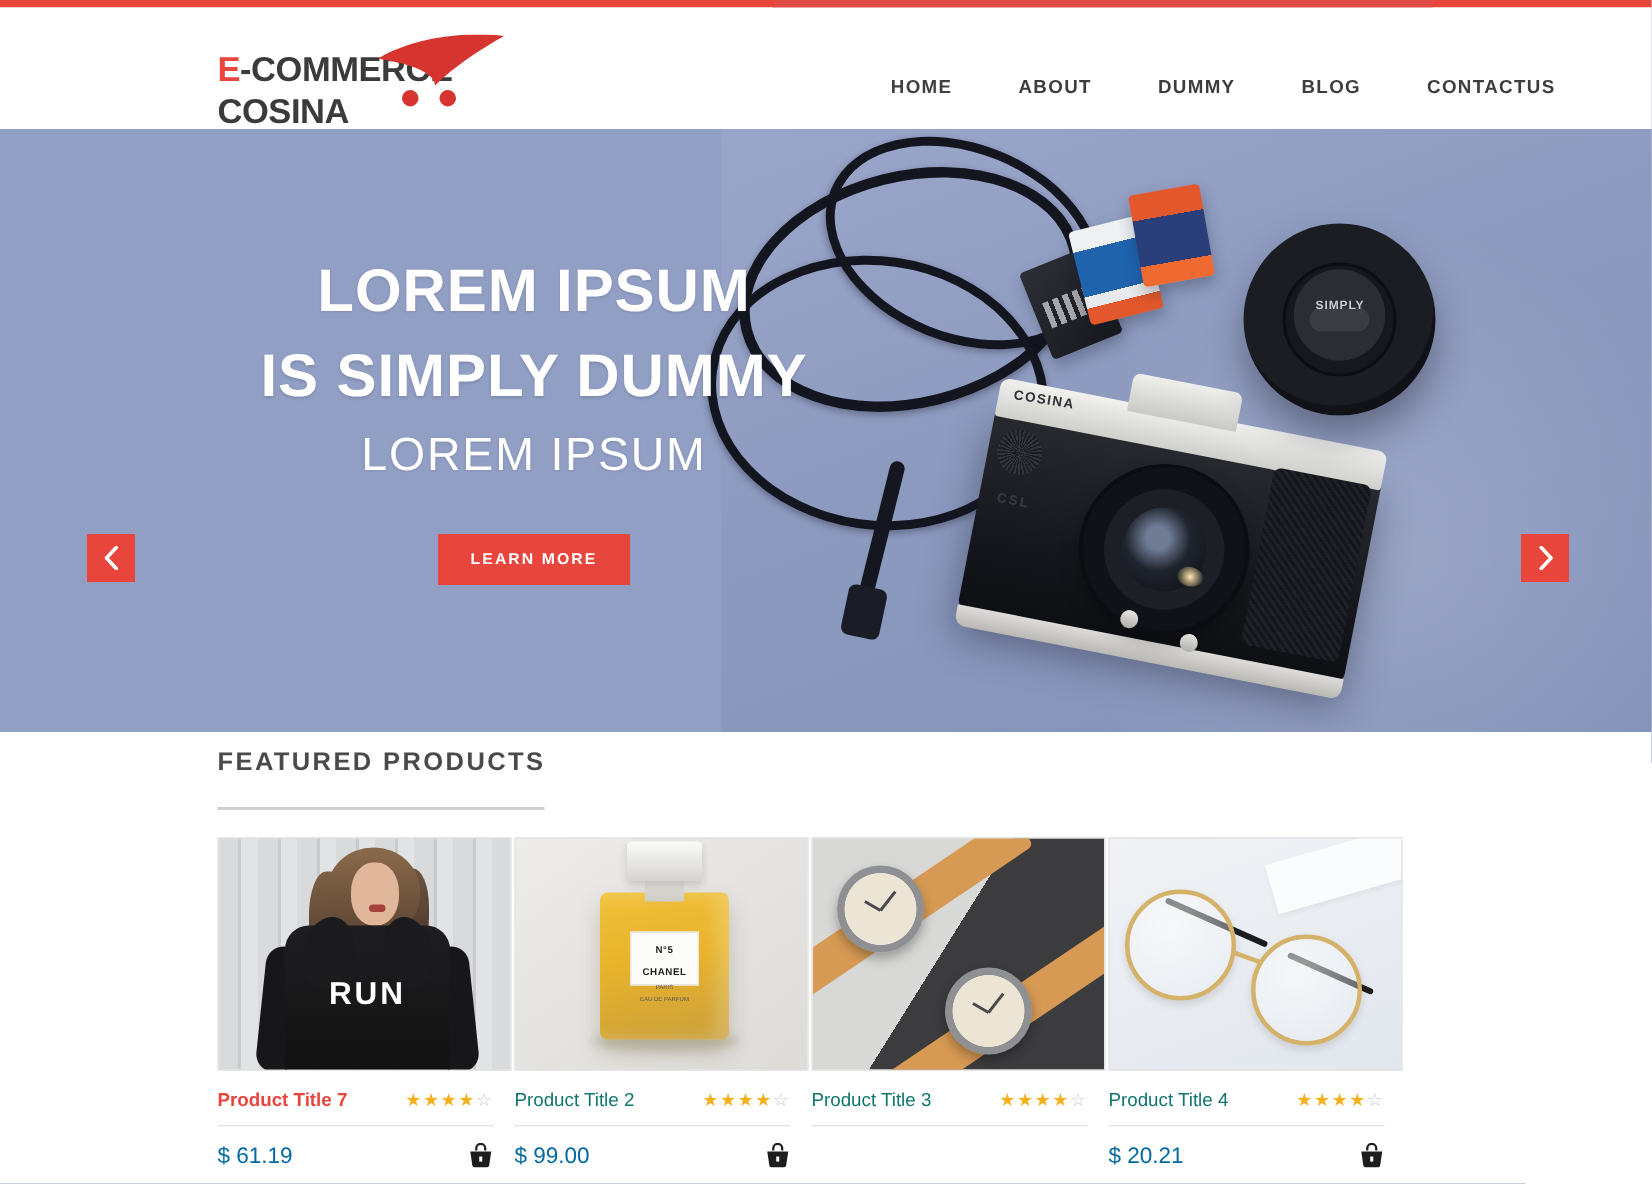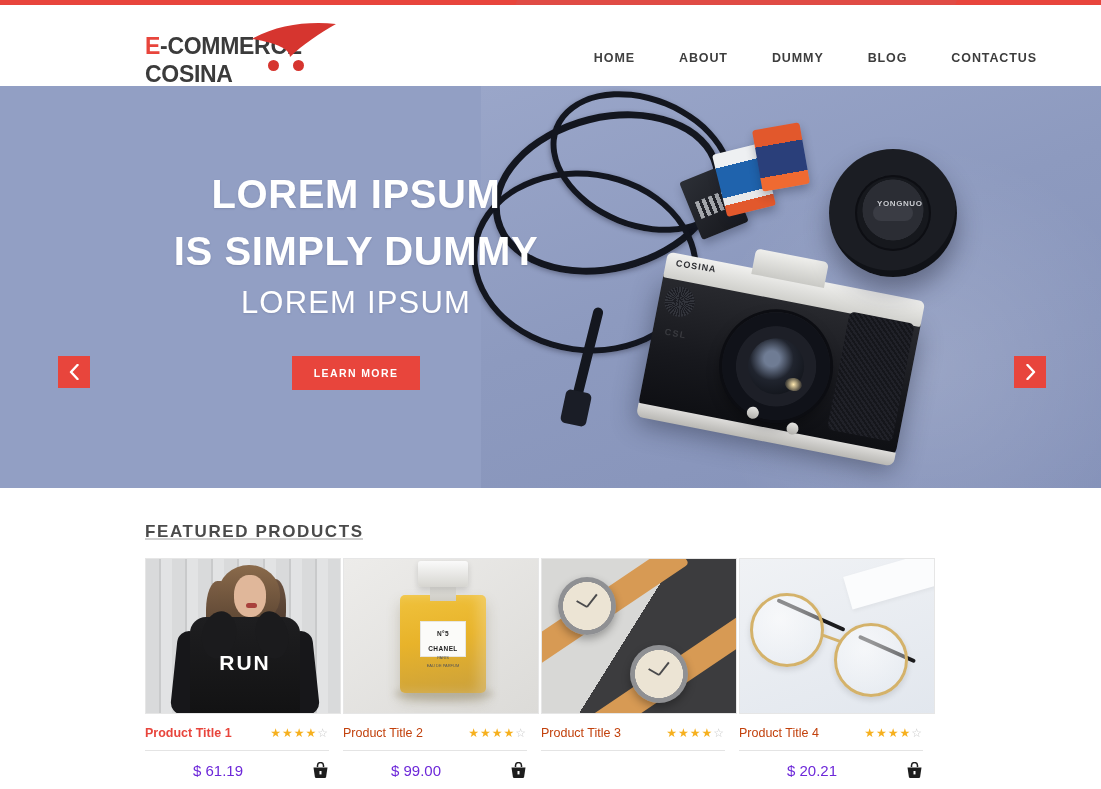--- a/index.html
+++ b/index.html
@@ -199,47 +199,47 @@
     display:flex; align-items:center; justify-content:center; cursor:pointer;
     top:270px;
   }
   .arrow svg{ display:block; }
   .arrow-l{ left:58px; }
   .arrow-r{ right:55px; }
 
   
   .featured{ position:absolute; top:488px; left:0; width:1101px; }
   .sec-title{
-    position:absolute; left:145px; top:34px;
+    position:absolute; left:145px; top:10px;
     font-size:17px; font-weight:bold; letter-spacing:1.6px; color:#4a4a4a;
   }
   .sec-rule{
     position:absolute; left:145px; top:50px; width:218px; height:2px; background:#cfcfcf;
   }
   .grid{
     position:absolute; left:145px; top:70px; width:820px;
     display:flex; gap:14px;
   }
   .card{ width:184px; }
   .card-img{
     width:196px; height:156px; background:#ddd; overflow:hidden; position:relative;
     border:1px solid #e6e6e6;
   }
   .card-meta{
     display:flex; align-items:center; justify-content:space-between;
     padding:12px 0 10px 0; border-bottom:1px solid #e4e4e4;
   }
-  .p-title{ font-size:12.5px; color:#c2410c; }
+  .p-title{ font-size:12.5px; color:#0f766e; }
   .p-title.hl{ color:#e8453c; font-weight:bold; }
   .stars{ font-size:12px; color:#f6b01e; letter-spacing:1px; white-space:nowrap; }
   .stars .off{ color:#c9c9c9; }
   .card-foot{
     display:flex; align-items:center; justify-content:space-between; padding-top:11px;
   }
-  .price{ font-size:15px; color:#6d28d9;margin-left:48px; }
+  .price{ font-size:15px; color:#0369a1; }
   .basket{ cursor:pointer; }
   .basket svg{ display:block; }
 
   
   .pi1{ position:absolute; inset:0;
     background:repeating-linear-gradient(90deg,#d9dadb 0 13px,#c9cacb 13px 15px,#e2e3e4 15px 26px); }
   .pi1 .hair{ position:absolute; left:72px; top:6px; width:62px; height:58px; border-radius:50% 50% 44% 44%;
     background:linear-gradient(180deg,#8a6a4b,#5d4633); }
   .pi1 .face{ position:absolute; left:88px; top:16px; width:32px; height:42px; border-radius:46%;
     background:#e0b79a; }
@@ -415,21 +415,21 @@
           <div class="cam-glint"></div>
         </div>
       </div>
       <div class="cam-btn cb1"></div>
       <div class="cam-btn cb2"></div>
     </div>
 
     <div class="cap">
       <div class="cap-in">
         <div class="cap-pinch"></div>
-        <div class="cap-txt">YONGNUO</div>
+        <div class="cap-txt">SIMPLY</div>
       </div>
     </div>
   </div>
 
   <div class="hero-text">
     <div class="h-l1">LOREM IPSUM</div>
     <div class="h-l2">IS SIMPLY DUMMY</div>
     <div class="h-l3">LOREM IPSUM</div>
     <button class="learn">LEARN MORE</button>
   </div>
@@ -462,21 +462,21 @@
             <div class="lip"></div>
           <div class="armL"></div>
             <div class="armR"></div>
           <div class="body"></div>
             <div class="hoodL"></div>
             <div class="hoodR"></div>
           <div class="run">RUN</div>
         </div>
       </div>
       <div class="card-meta">
-        <span class="p-title hl">Product Title 1</span>
+        <span class="p-title hl">Product Title 7</span>
         <span class="stars">★★★★<span class="off">☆</span></span>
       </div>
       <div class="card-foot">
         <span class="price">$ 61.19</span>
         <span class="basket">
           <svg width="17" height="17" viewBox="0 0 17 17">
               <path d="M5.5 5 V3.6 a3 3 0 0 1 6 0 V5" fill="none" stroke="#1d1d1d" stroke-width="1.5"></path>
               <path d="M1.5 5.6 h14 l-1.4 9.4 a1.3 1.3 0 0 1 -1.3 1.1 H4.2 a1.3 1.3 0 0 1 -1.3 -1.1 z" fill="#1d1d1d"></path>
               <rect x="7.5" y="9" width="2" height="3.4" fill="#fff"></rect>
             </svg>

